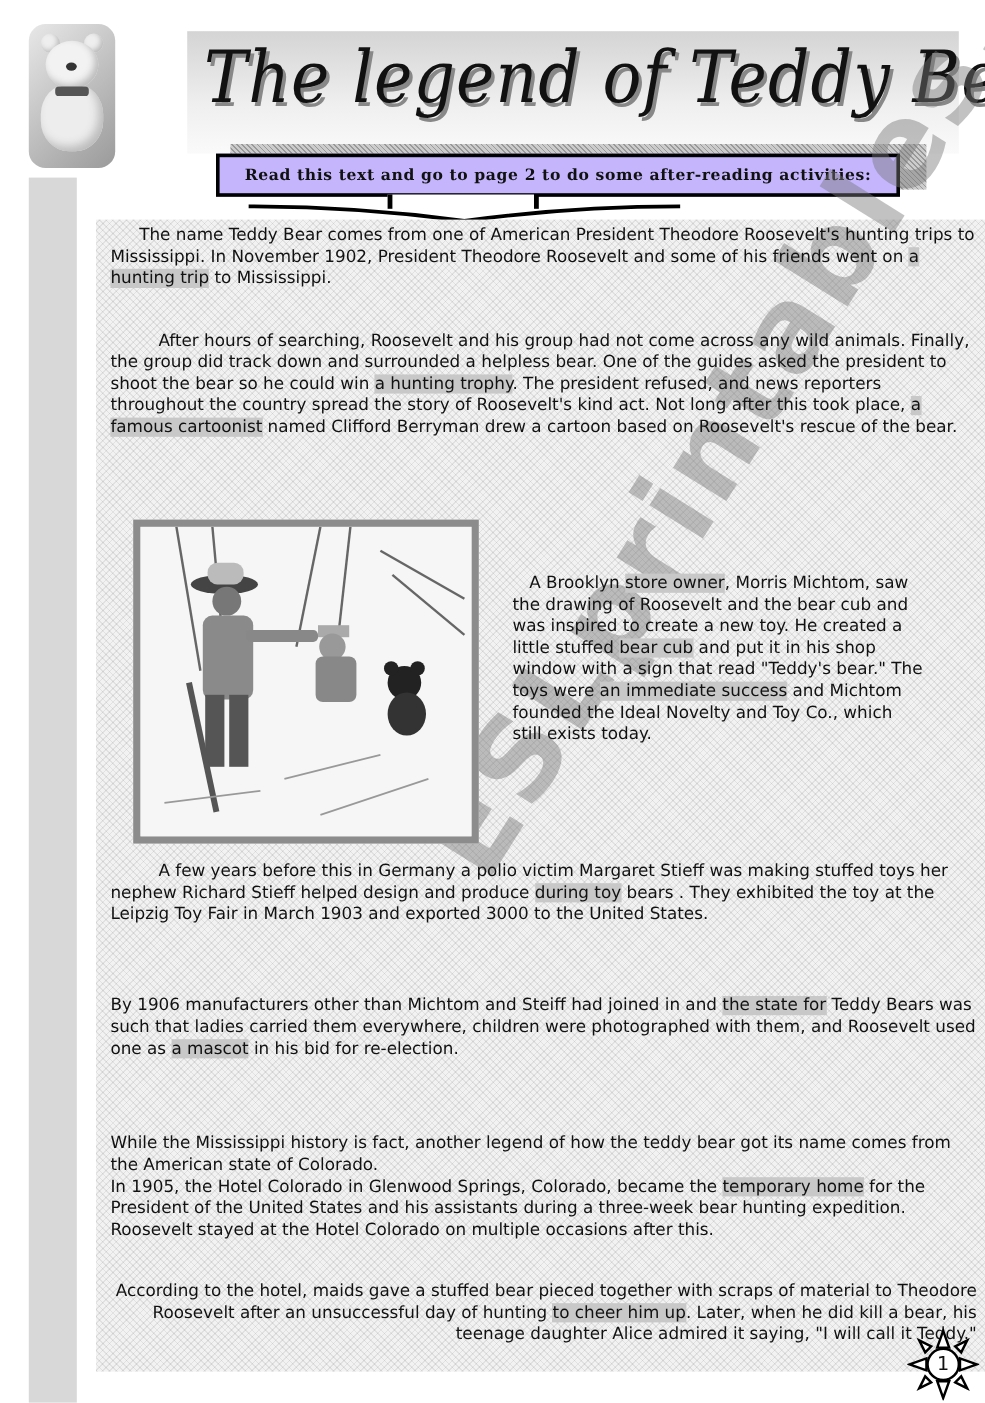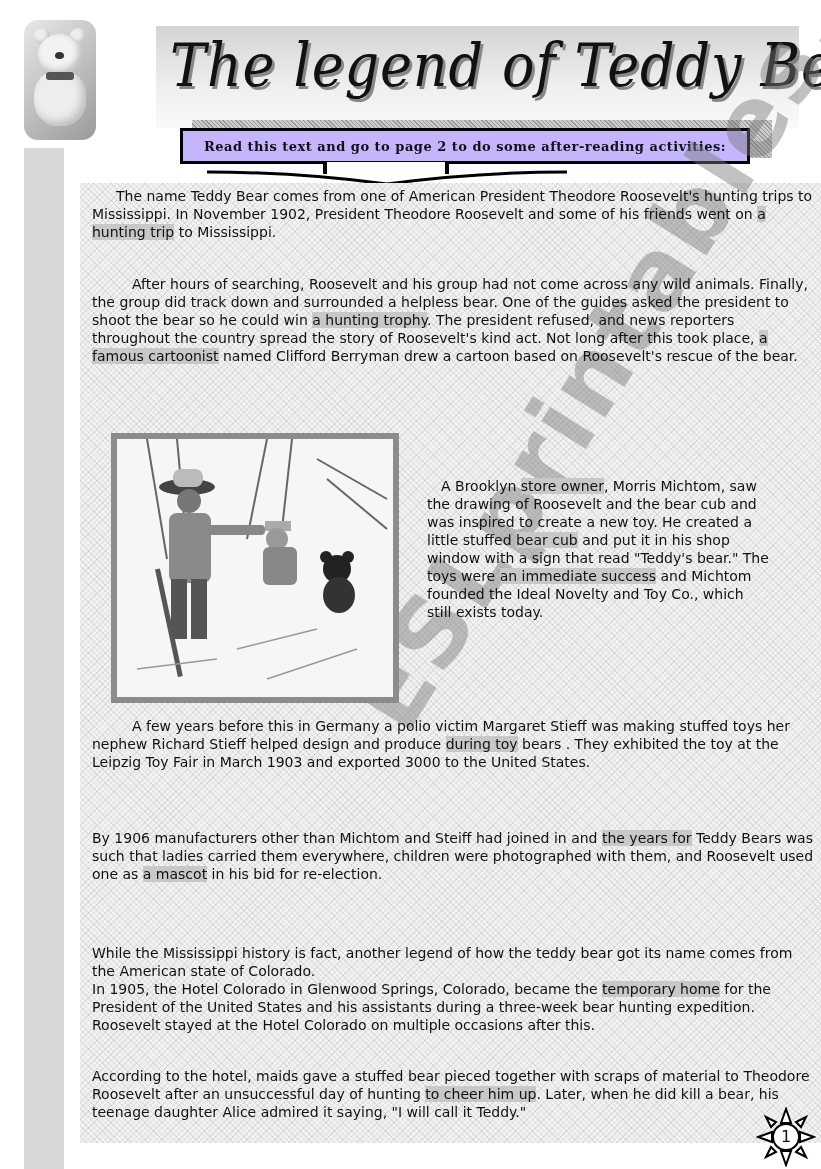--- a/index.html
+++ b/index.html
@@ -125,32 +125,32 @@
 
 <p class="para" style="left:427px;top:477px;width:345px;text-indent:14px;">
   <span>A Brooklyn </span><span class="hl">store owner</span><span>, Morris Michtom, saw the drawing of Roosevelt and the bear cub and was inspired to create a new toy. He created a little stuffed </span><span class="hl">bear cub</span><span> and put it in his shop window with a sign that read "Teddy's bear." The toys were </span><span class="hl">an immediate success</span><span> and Michtom founded the Ideal Novelty and Toy Co., which still exists today.</span>
 </p>
 
 <p class="para" style="left:92px;top:717px;width:722px;text-indent:40px;">
   <span>A few years before this in Germany a polio victim Margaret Stieff was making stuffed toys her nephew Richard Stieff helped design and produce </span><span class="hl">during toy</span><span> bears . They exhibited the toy at the Leipzig Toy Fair in March 1903 and exported 3000 to the United States.</span>
 </p>
 
 <p class="para" style="left:92px;top:829px;width:722px;">
-  <span>By 1906 manufacturers other than Michtom and Steiff had joined in and </span><span class="hl">the years for</span><span> Teddy Bears was such that ladies carried them everywhere, children were photographed with them, and Roosevelt used one as </span><span class="hl">a mascot</span><span> in his bid for re-election.</span>
+  <span>By 1906 manufacturers other than Michtom and Steiff had joined in and </span><span class="hl">the state for</span><span> Teddy Bears was such that ladies carried them everywhere, children were photographed with them, and Roosevelt used one as </span><span class="hl">a mascot</span><span> in his bid for re-election.</span>
 </p>
 
 <p class="para" style="left:92px;top:944px;width:722px;">
   <span>While the Mississippi history is fact, another legend of how the teddy bear got its name comes from the American state of Colorado.</span>
 </p>
 
 <p class="para" style="left:92px;top:980px;width:722px;">
   <span>In 1905, the Hotel Colorado in Glenwood Springs, Colorado, became the </span><span class="hl">temporary home</span><span> for the President of the United States and his assistants during a three-week bear hunting expedition. Roosevelt stayed at the Hotel Colorado on multiple occasions after this.</span>
 </p>
 
-<p class="para" style="left:92px;top:1067px;width:722px;">
+<p class="para" style="left:92px;top:1067px;width:722px;text-align:right;">
   <span>According to the hotel, maids gave a stuffed bear pieced together with scraps of material to Theodore Roosevelt after an unsuccessful day of hunting </span><span class="hl">to cheer him up</span><span>. Later, when he did kill a bear, his teenage daughter Alice admired it saying, "I will call it Teddy."</span>
 </p>
 
 <div class="page-badge">
   <svg viewBox="0 0 60 60" width="60" height="60" style="position:absolute;left:0;top:0;">
     <g fill="#fff" stroke="#000" stroke-width="2" stroke-linejoin="miter">
       <polygon points="30,2 25,16 35,16"></polygon>
       <polygon points="30,58 25,44 35,44"></polygon>
       <polygon points="2,30 16,25 16,35"></polygon>
       <polygon points="58,30 44,25 44,35"></polygon>

